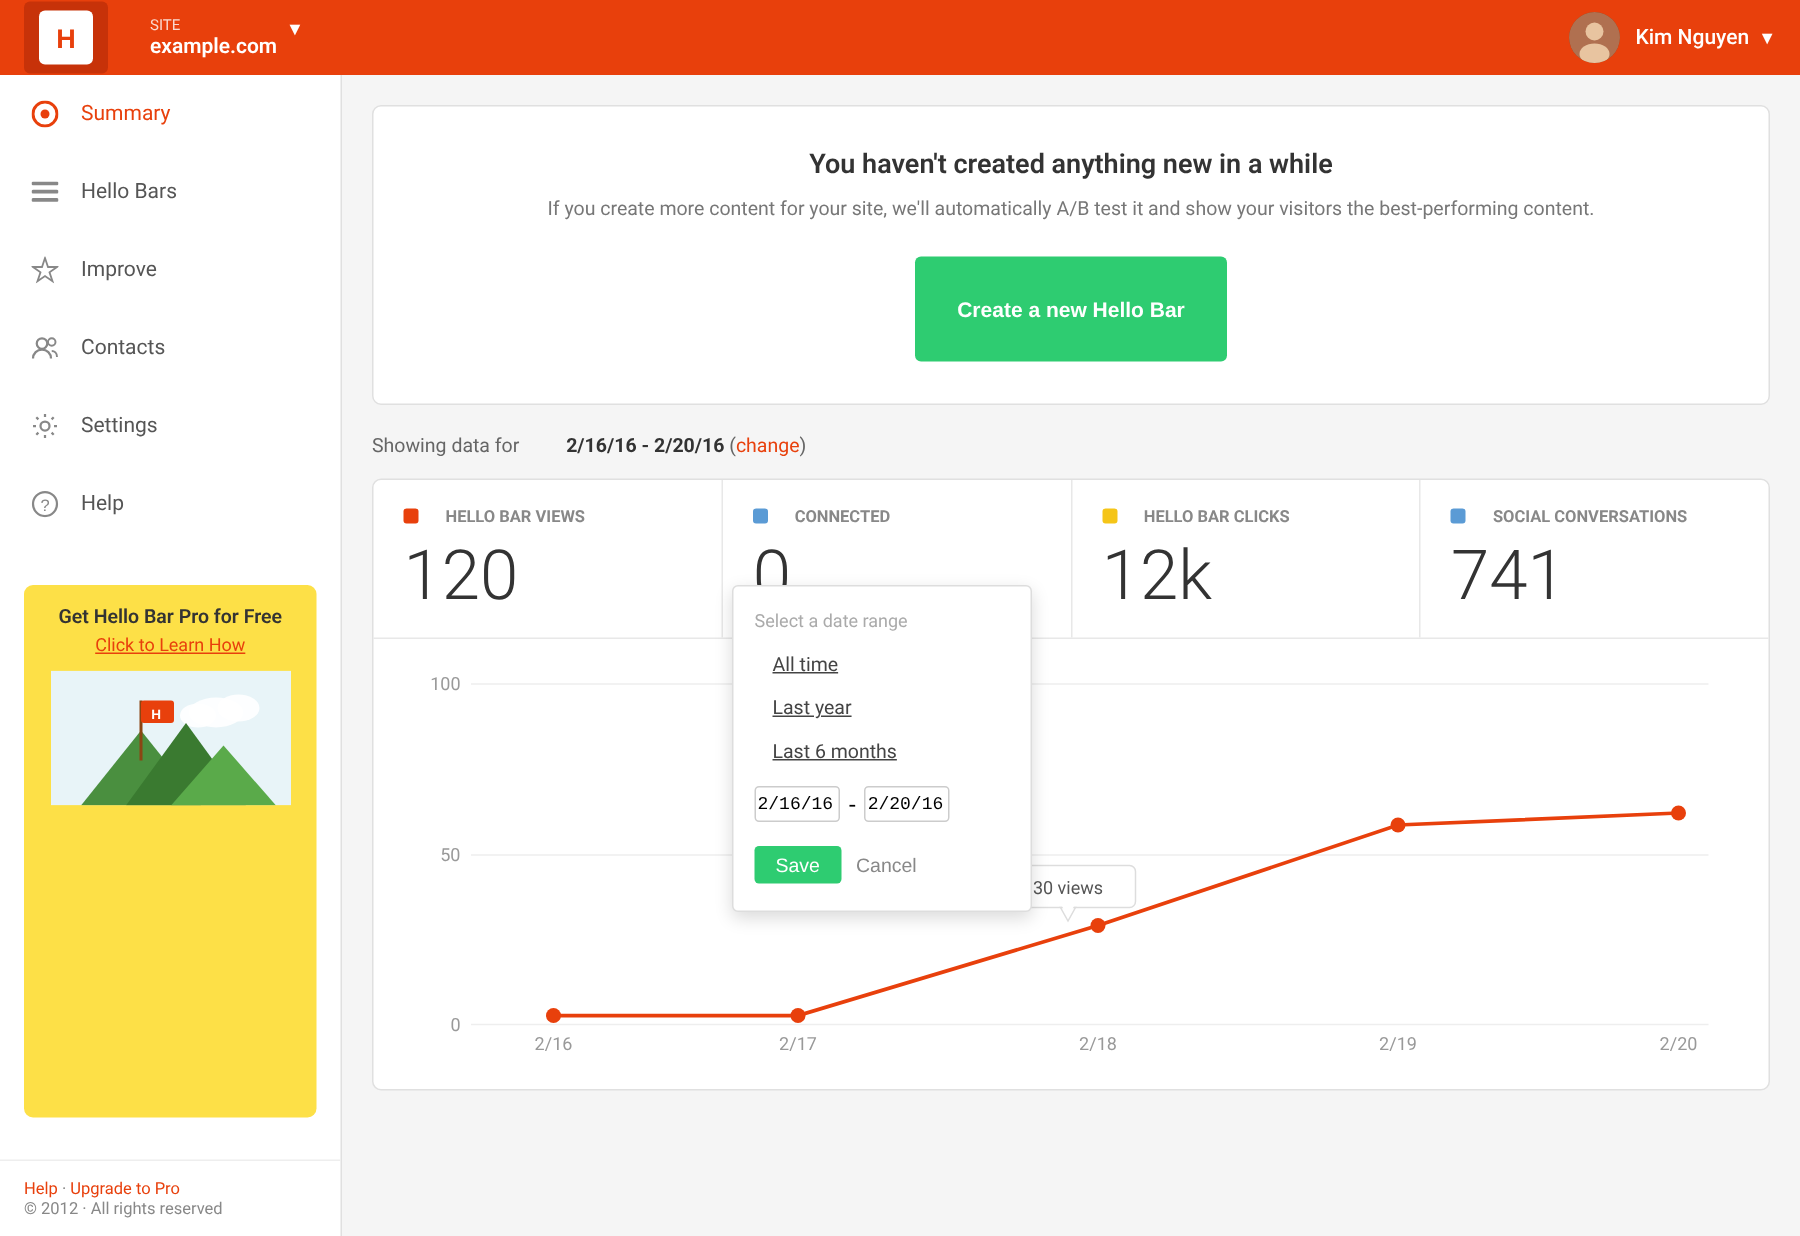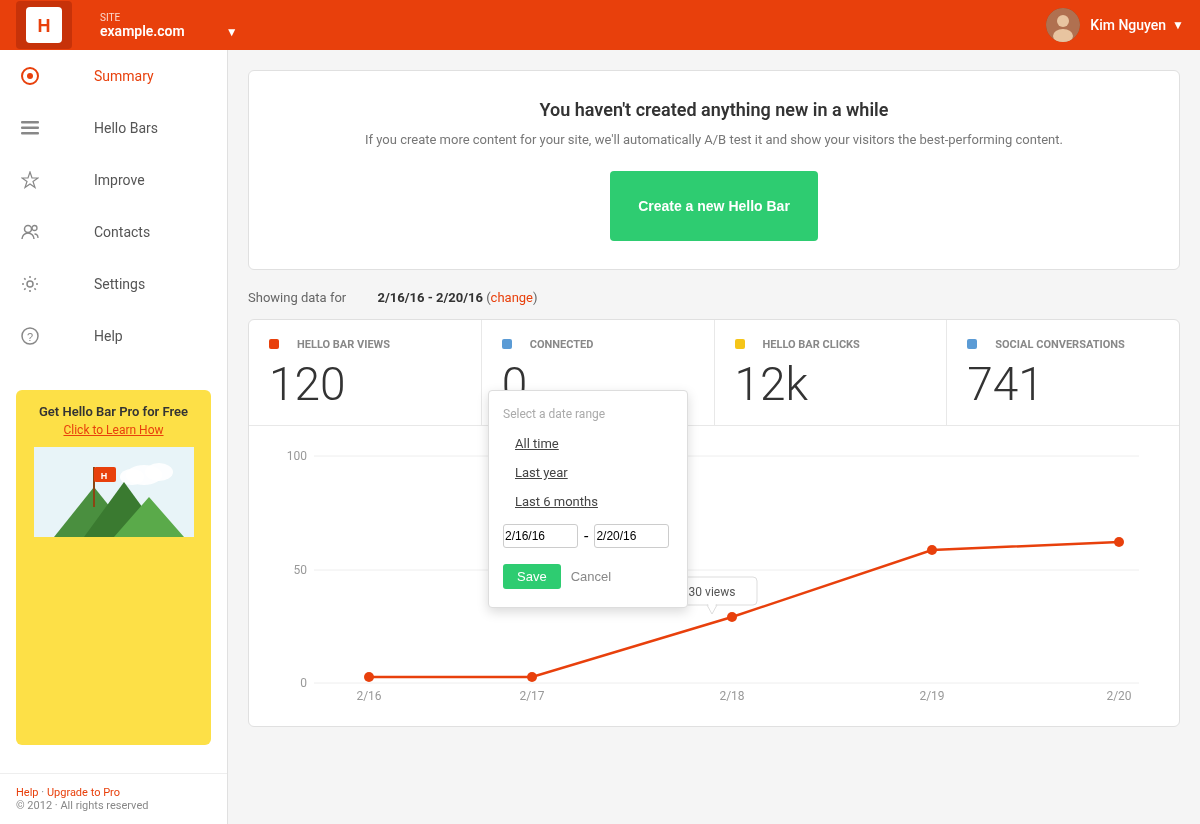--- a/index.html
+++ b/index.html
@@ -37,21 +37,21 @@
     }
     .site-selector {
       display: flex;
       flex-direction: column;
       color: #fff;
       margin-left: 12px;
     }
     .site-label { font-size: 10px; text-transform: uppercase; opacity: 0.8; }
     .site-name { font-size: 14px; font-weight: 600; }
     .site-arrow { color: #fff; margin-left: 6px; font-size: 12px; }
-    .site-selector-wrap { display: flex; align-items: flex-end; cursor: pointer; gap: 35px; }
+    .site-selector-wrap { display: flex; align-items: flex-start; cursor: pointer; }
     .nav-spacer { flex: 1; }
     .user-area {
       display: flex;
       align-items: center;
       color: #fff;
       cursor: pointer;
     }
     .avatar {
       width: 34px;
       height: 34px;
@@ -86,21 +86,20 @@
       flex-shrink: 0;
     }
     .nav-item {
       display: flex;
       align-items: center;
       padding: 16px 20px;
       cursor: pointer;
       color: #555;
       font-size: 14px;
       transition: background 0.15s;
-      gap: 40px;
     }
     .nav-item.active { color: #e8400c; }
     .nav-icon {
       width: 20px;
       height: 20px;
       margin-right: 14px;
       display: flex;
       align-items: center;
       justify-content: center;
       flex-shrink: 0;
@@ -244,21 +243,22 @@
       padding: 8px 14px;
       display: flex;
       align-items: center;
       gap: 6px;
     }
     .date-input {
       border: 1px solid #ccc;
       border-radius: 3px;
       padding: 4px 1px;
       font-size: 12px;
-      width: 75px;
+      width: 57px;
+      font-family: Liberation Mono, monospace;
     }
     .dropdown-actions {
       padding: 8px 14px;
       display: flex;
       gap: 10px;
       align-items: center;
     }
     .btn-save {
       background: #2ecc71;
       color: #fff;

